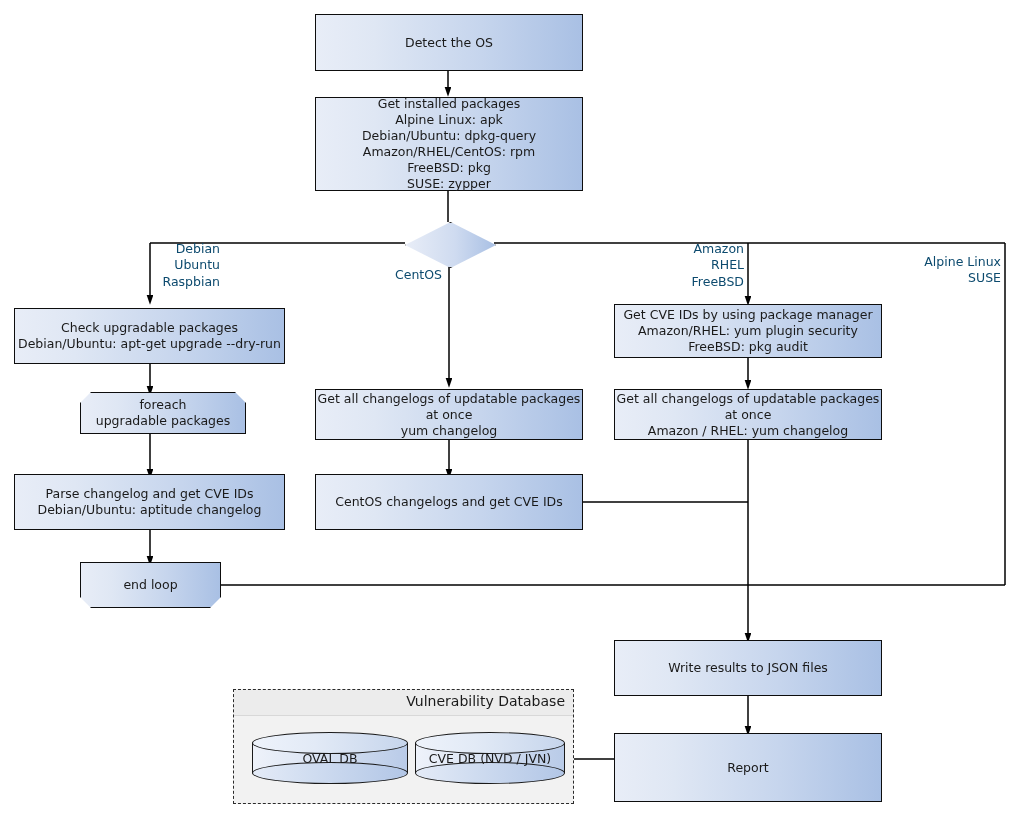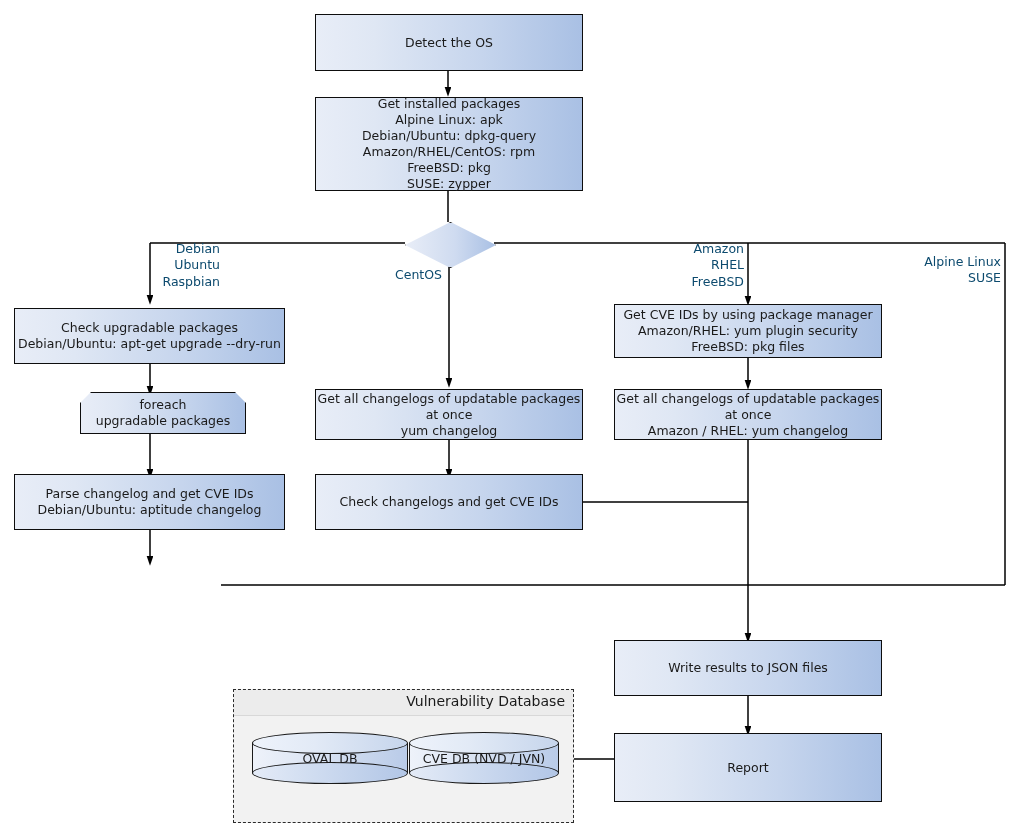--- a/index.html
+++ b/index.html
@@ -128,61 +128,64 @@
   <div class="node rect loopstart" style="left:80px;top:392px;width:166px;height:42px;">
     <span style="white-space:pre-line;">foreach
 upgradable  packages</span>
   </div>
 
   <div class="node rect" style="left:14px;top:474px;width:271px;height:56px;">
     <span style="white-space:pre-line;">Parse changelog and get  CVE IDs
 Debian/Ubuntu: aptitude changelog</span>
   </div>
 
+  <div class="node rect loopend" style="left:80px;top:562px;width:141px;height:46px;">
+    <span>end loop</span>
+  </div>
 
   <div class="node rect" style="left:315px;top:389px;width:268px;height:51px;">
     <span style="white-space:pre-line;width:300px;display:block;">Get all changelogs of updatable packages at once
 yum changelog</span>
   </div>
 
   <div class="node rect nowrap" style="left:315px;top:474px;width:268px;height:56px;">
-    <span>Check changelogs and get CVE IDs</span>
+    <span>CentOS changelogs and get CVE IDs</span>
   </div>
 
   <div class="node rect" style="left:614px;top:304px;width:268px;height:54px;">
     <span style="white-space:pre-line;">Get CVE IDs by using package manager
 Amazon/RHEL: yum plugin security
-FreeBSD: pkg files</span>
+FreeBSD: pkg audit</span>
   </div>
 
   <div class="node rect" style="left:614px;top:389px;width:268px;height:51px;">
     <span style="white-space:pre-line;width:300px;display:block;">Get all changelogs of updatable packages at once
 Amazon / RHEL: yum changelog</span>
   </div>
 
   <div class="node rect nowrap" style="left:614px;top:640px;width:268px;height:56px;">
     <span>Write results to JSON files</span>
   </div>
 
   <div class="node rect nowrap" style="left:614px;top:733px;width:268px;height:69px;">
     <span>Report</span>
   </div>
 
-  <div class="group" style="left:233px;top:689px;width:341px;height:134px;">
+  <div class="group" style="left:233px;top:689px;width:341px;height:115px;">
     <div class="group-head"></div>
     <div class="group-title">Vulnerability Database</div>
 
     <div class="cyl" style="left:18px;top:42px;width:148px;height:52px;">
       <div class="body"></div>
       <div class="bot"></div>
       <div class="cap"></div>
       <div class="txt">OVAL DB</div>
     </div>
 
-    <div class="cyl" style="left:175px;top:42px;width:142px;height:52px;">
+    <div class="cyl" style="left:181px;top:42px;width:142px;height:52px;">
       <div class="body"></div>
       <div class="bot"></div>
       <div class="cap"></div>
       <div class="txt">CVE DB (NVD / JVN)</div>
     </div>
   </div>
 
 </div>
 
 </body></html>

